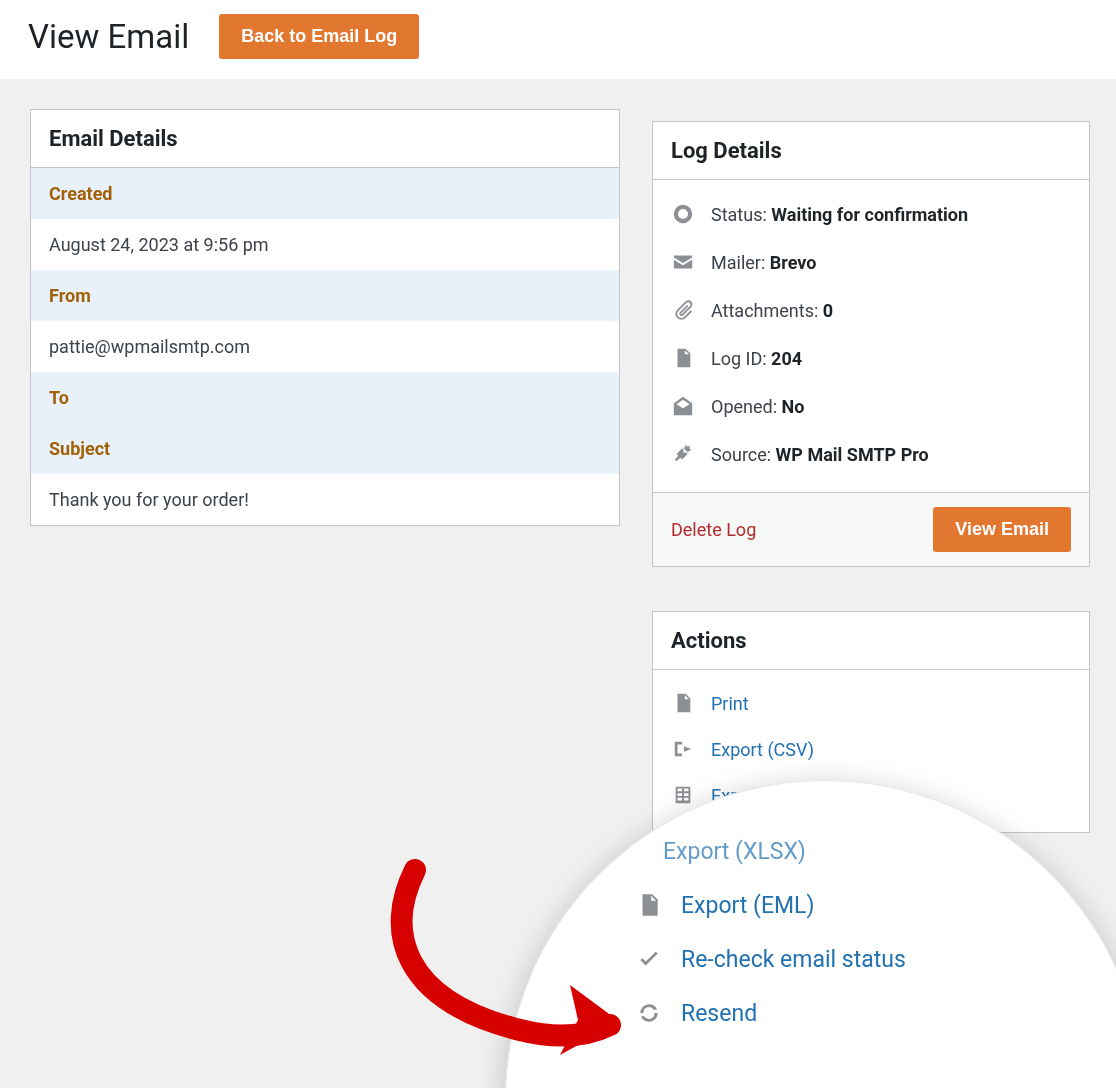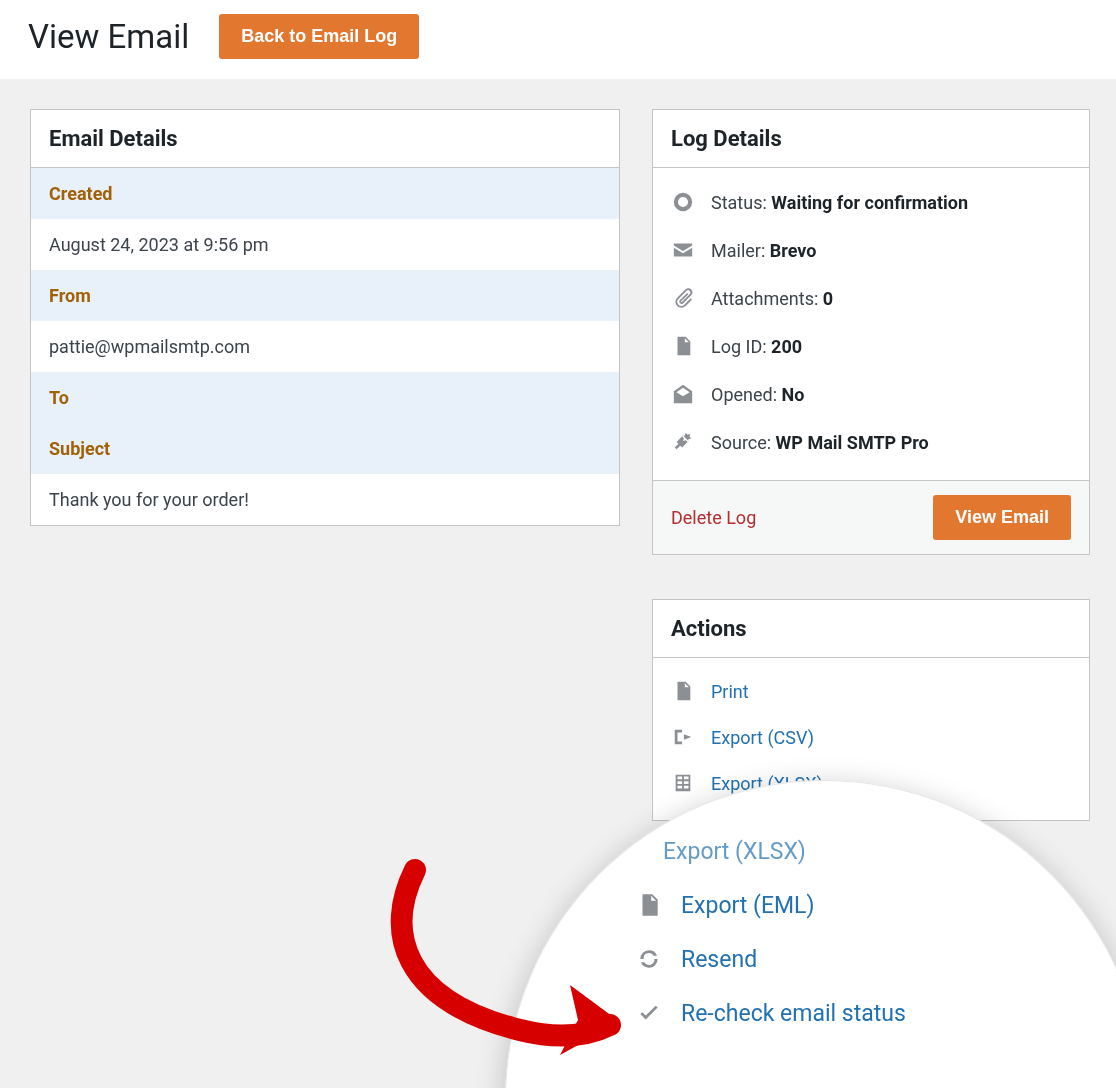--- a/index.html
+++ b/index.html
@@ -33,21 +33,21 @@
     font-weight:600;
     cursor:pointer;
   }
   .layout {
     display:flex;
     gap:32px;
     padding:30px;
     align-items:flex-start;
   }
   .col-left { flex:0 0 590px; }
-  .col-right { flex:0 0 438px; }
+  .col-right { flex:0 0 438px;margin-top:12px; }
   .panel {
     background:#ffffff;
     border:1px solid #c3c4c7;
   }
   .panel + .panel { margin-top:34px; }
   .panel-header {
     padding:16px 18px;
     border-bottom:1px solid #c3c4c7;
     display:flex;
     align-items:center;
@@ -192,21 +192,21 @@
               </svg>
             </span>
           <span><span>Attachments:</span> <b>0</b></span>
         </div>
         <div class="log-item">
           <span class="log-icon">
               <svg viewBox="0 0 24 24">
                 <path d="M6 2h9l5 5v15H6V2zm8 1.5V8h4.5L14 3.5zM8 11h8v2H8v-2zm0 4h8v2H8v-2z"></path>
               </svg>
             </span>
-          <span><span>Log ID:</span> <b>200</b></span>
+          <span><span>Log ID:</span> <b>204</b></span>
         </div>
         <div class="log-item">
           <span class="log-icon">
               <svg viewBox="0 0 24 24">
                 <path d="M12 2l10 7v13H2V9l10-7zm0 3.2L4.8 10 12 14.5 19.2 10 12 5.2z"></path>
               </svg>
             </span>
           <span><span>Opened:</span> <b>No</b></span>
         </div>
         <div class="log-item">
@@ -268,32 +268,32 @@
       <span class="mag-icon">
           <svg viewBox="0 0 24 24">
             <path d="M6 2h9l5 5v15H6V2zm8 1.5V8h4.5L14 3.5z"></path>
           </svg>
         </span>
       <span class="link">Export (EML)</span>
     </div>
     <div class="mag-item">
       <span class="mag-icon">
           <svg viewBox="0 0 24 24">
+            <path d="M20 7l-11 11-5-5 1.8-1.8L9 14.4 18.2 5.2 20 7z"></path>
+          </svg>
+        </span>
+      <span class="link">Re-check email status</span>
+    </div>
+    <div class="mag-item">
+      <span class="mag-icon">
+          <svg viewBox="0 0 24 24">
             <path d="M12 4a8 8 0 0 1 7.4 5h-3.1A5 5 0 0 0 7 12H4a8 8 0 0 1 8-8zm0 16a8 8 0 0 1-7.4-5h3.1A5 5 0 0 0 17 12h3a8 8 0 0 1-8 8z"></path>
           </svg>
         </span>
       <span class="link">Resend</span>
     </div>
-    <div class="mag-item">
-      <span class="mag-icon">
-          <svg viewBox="0 0 24 24">
-            <path d="M20 7l-11 11-5-5 1.8-1.8L9 14.4 18.2 5.2 20 7z"></path>
-          </svg>
-        </span>
-      <span class="link">Re-check email status</span>
-    </div>
   </div>
 </div>
 
 <svg class="arrow-svg" viewBox="0 0 290 230">
   <path d="M55 20 C 25 80, 40 150, 160 180 C 200 190, 230 185, 250 175" stroke="#d70000" stroke-width="22" fill="none" stroke-linecap="round"></path>
   <path d="M260 172 L210 135 L218 170 L200 205 Z" fill="#d70000"></path>
 </svg>
 
 </body></html>

